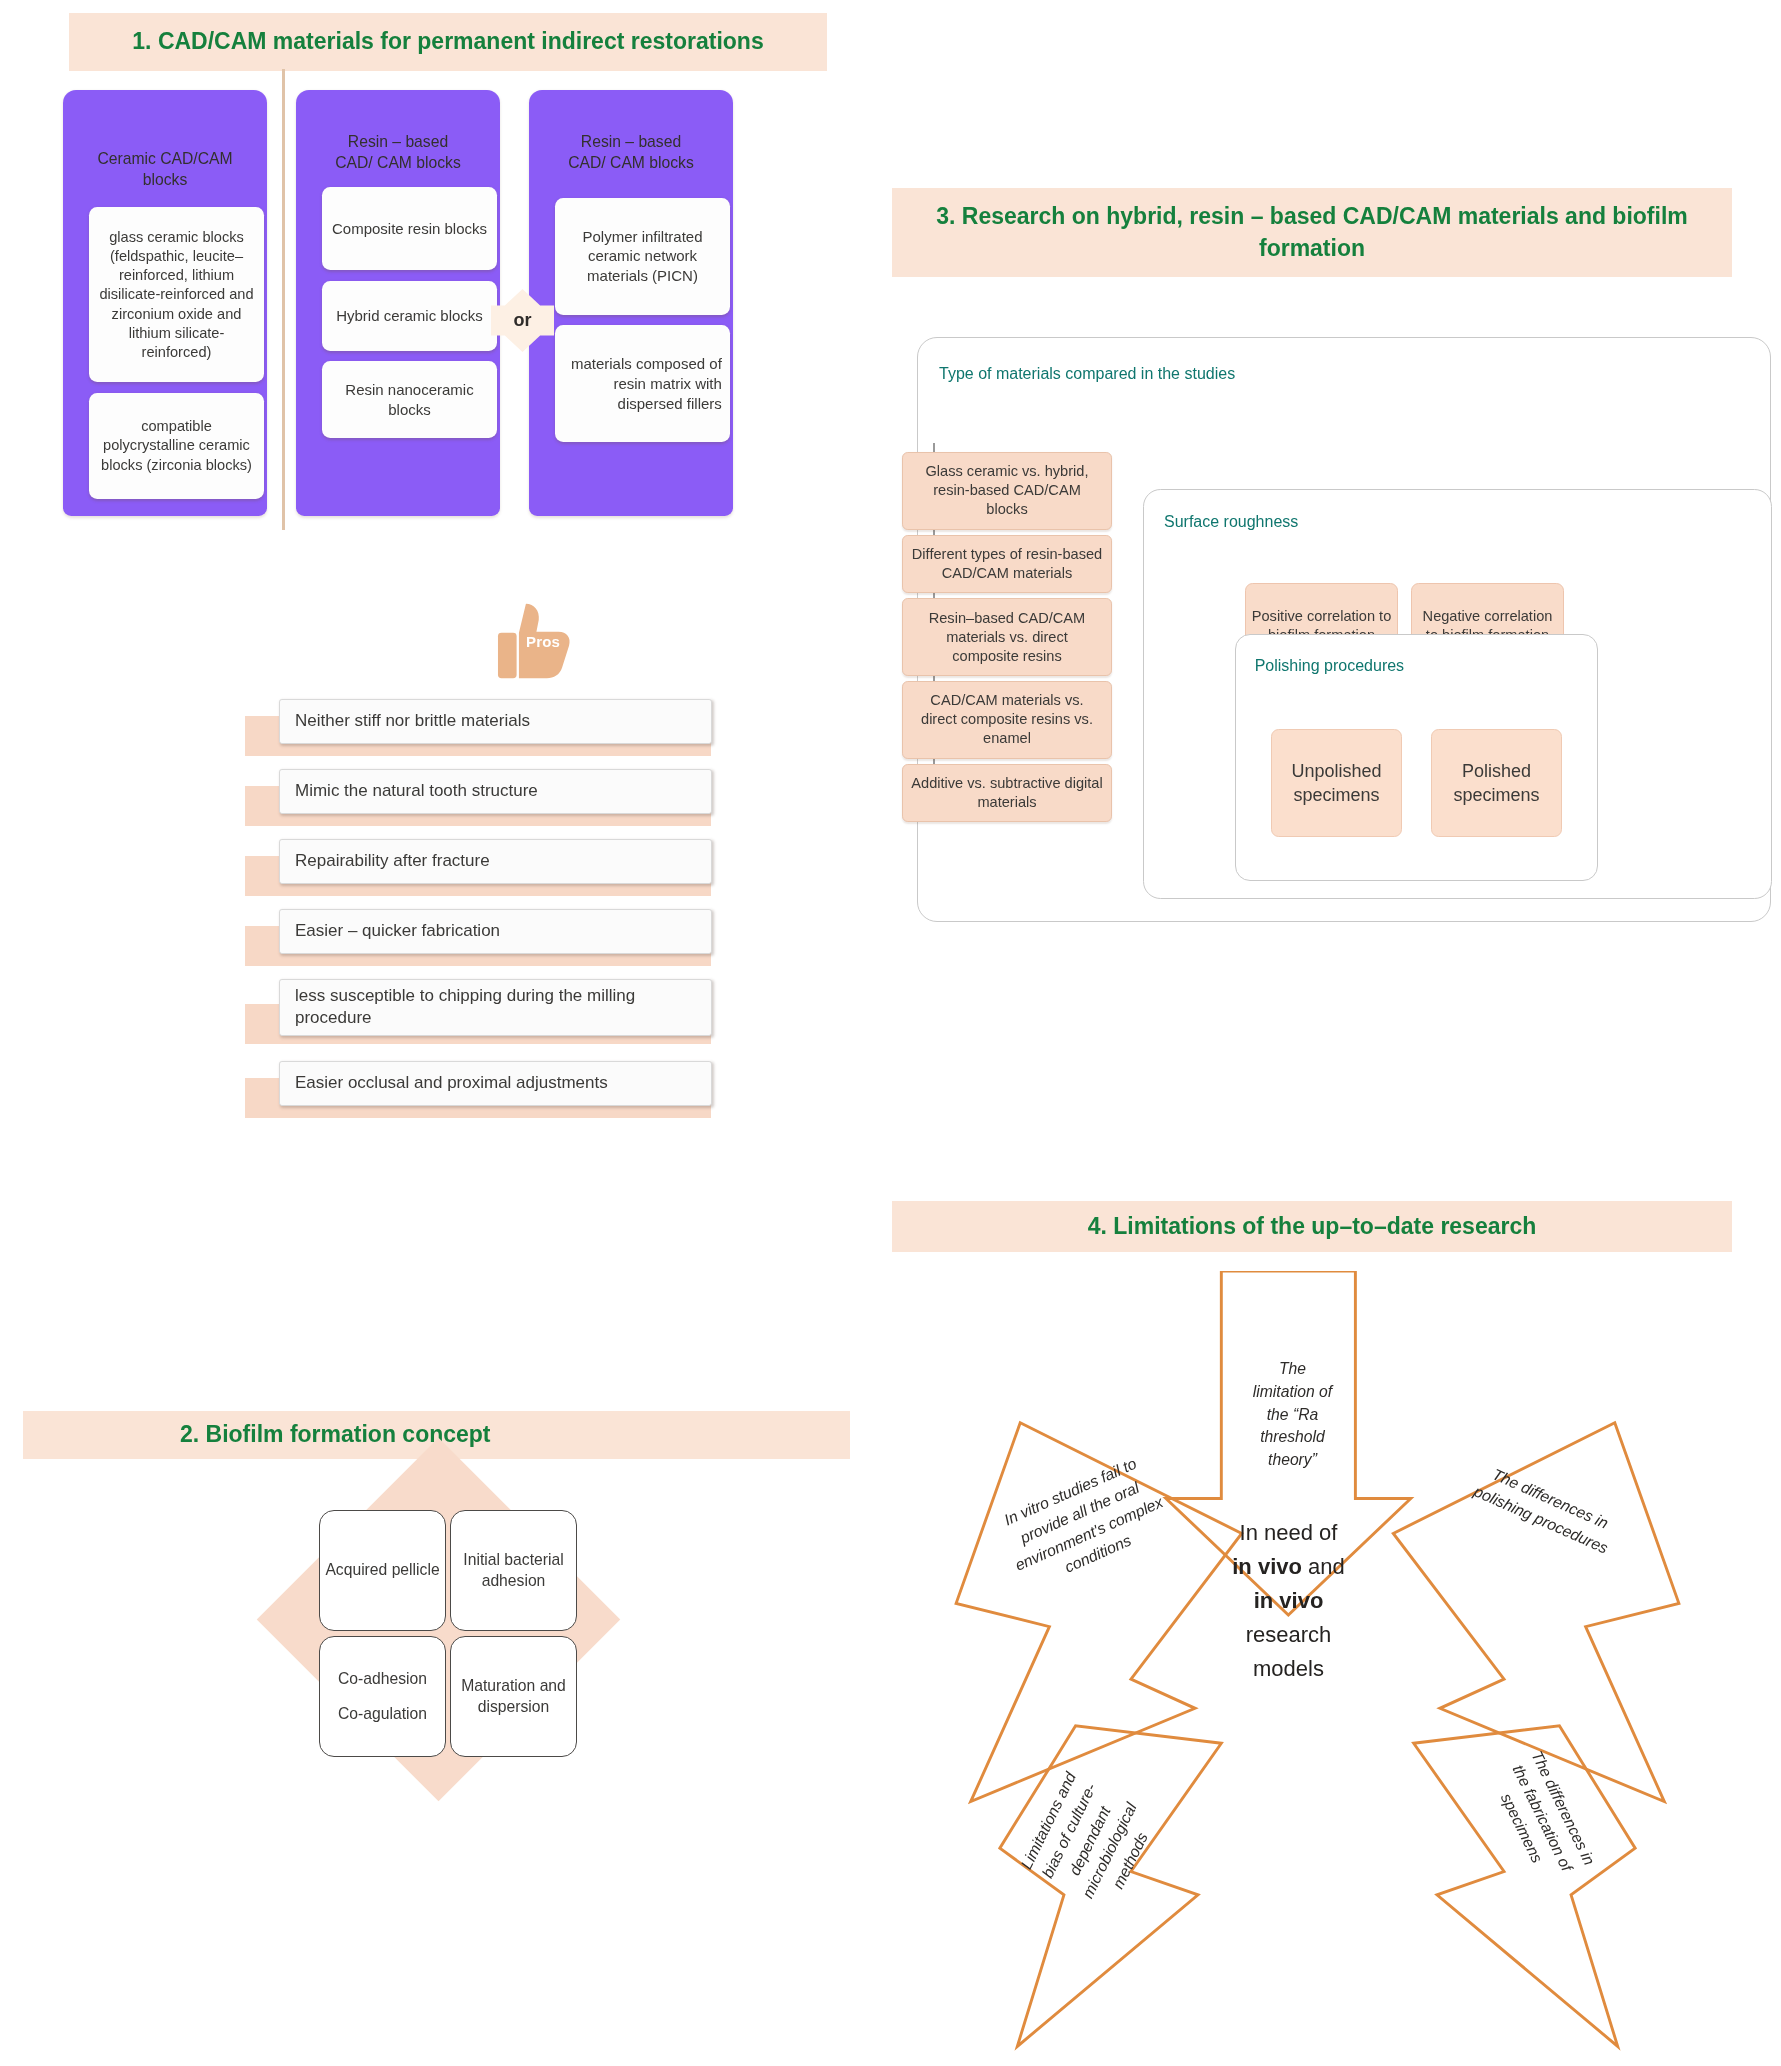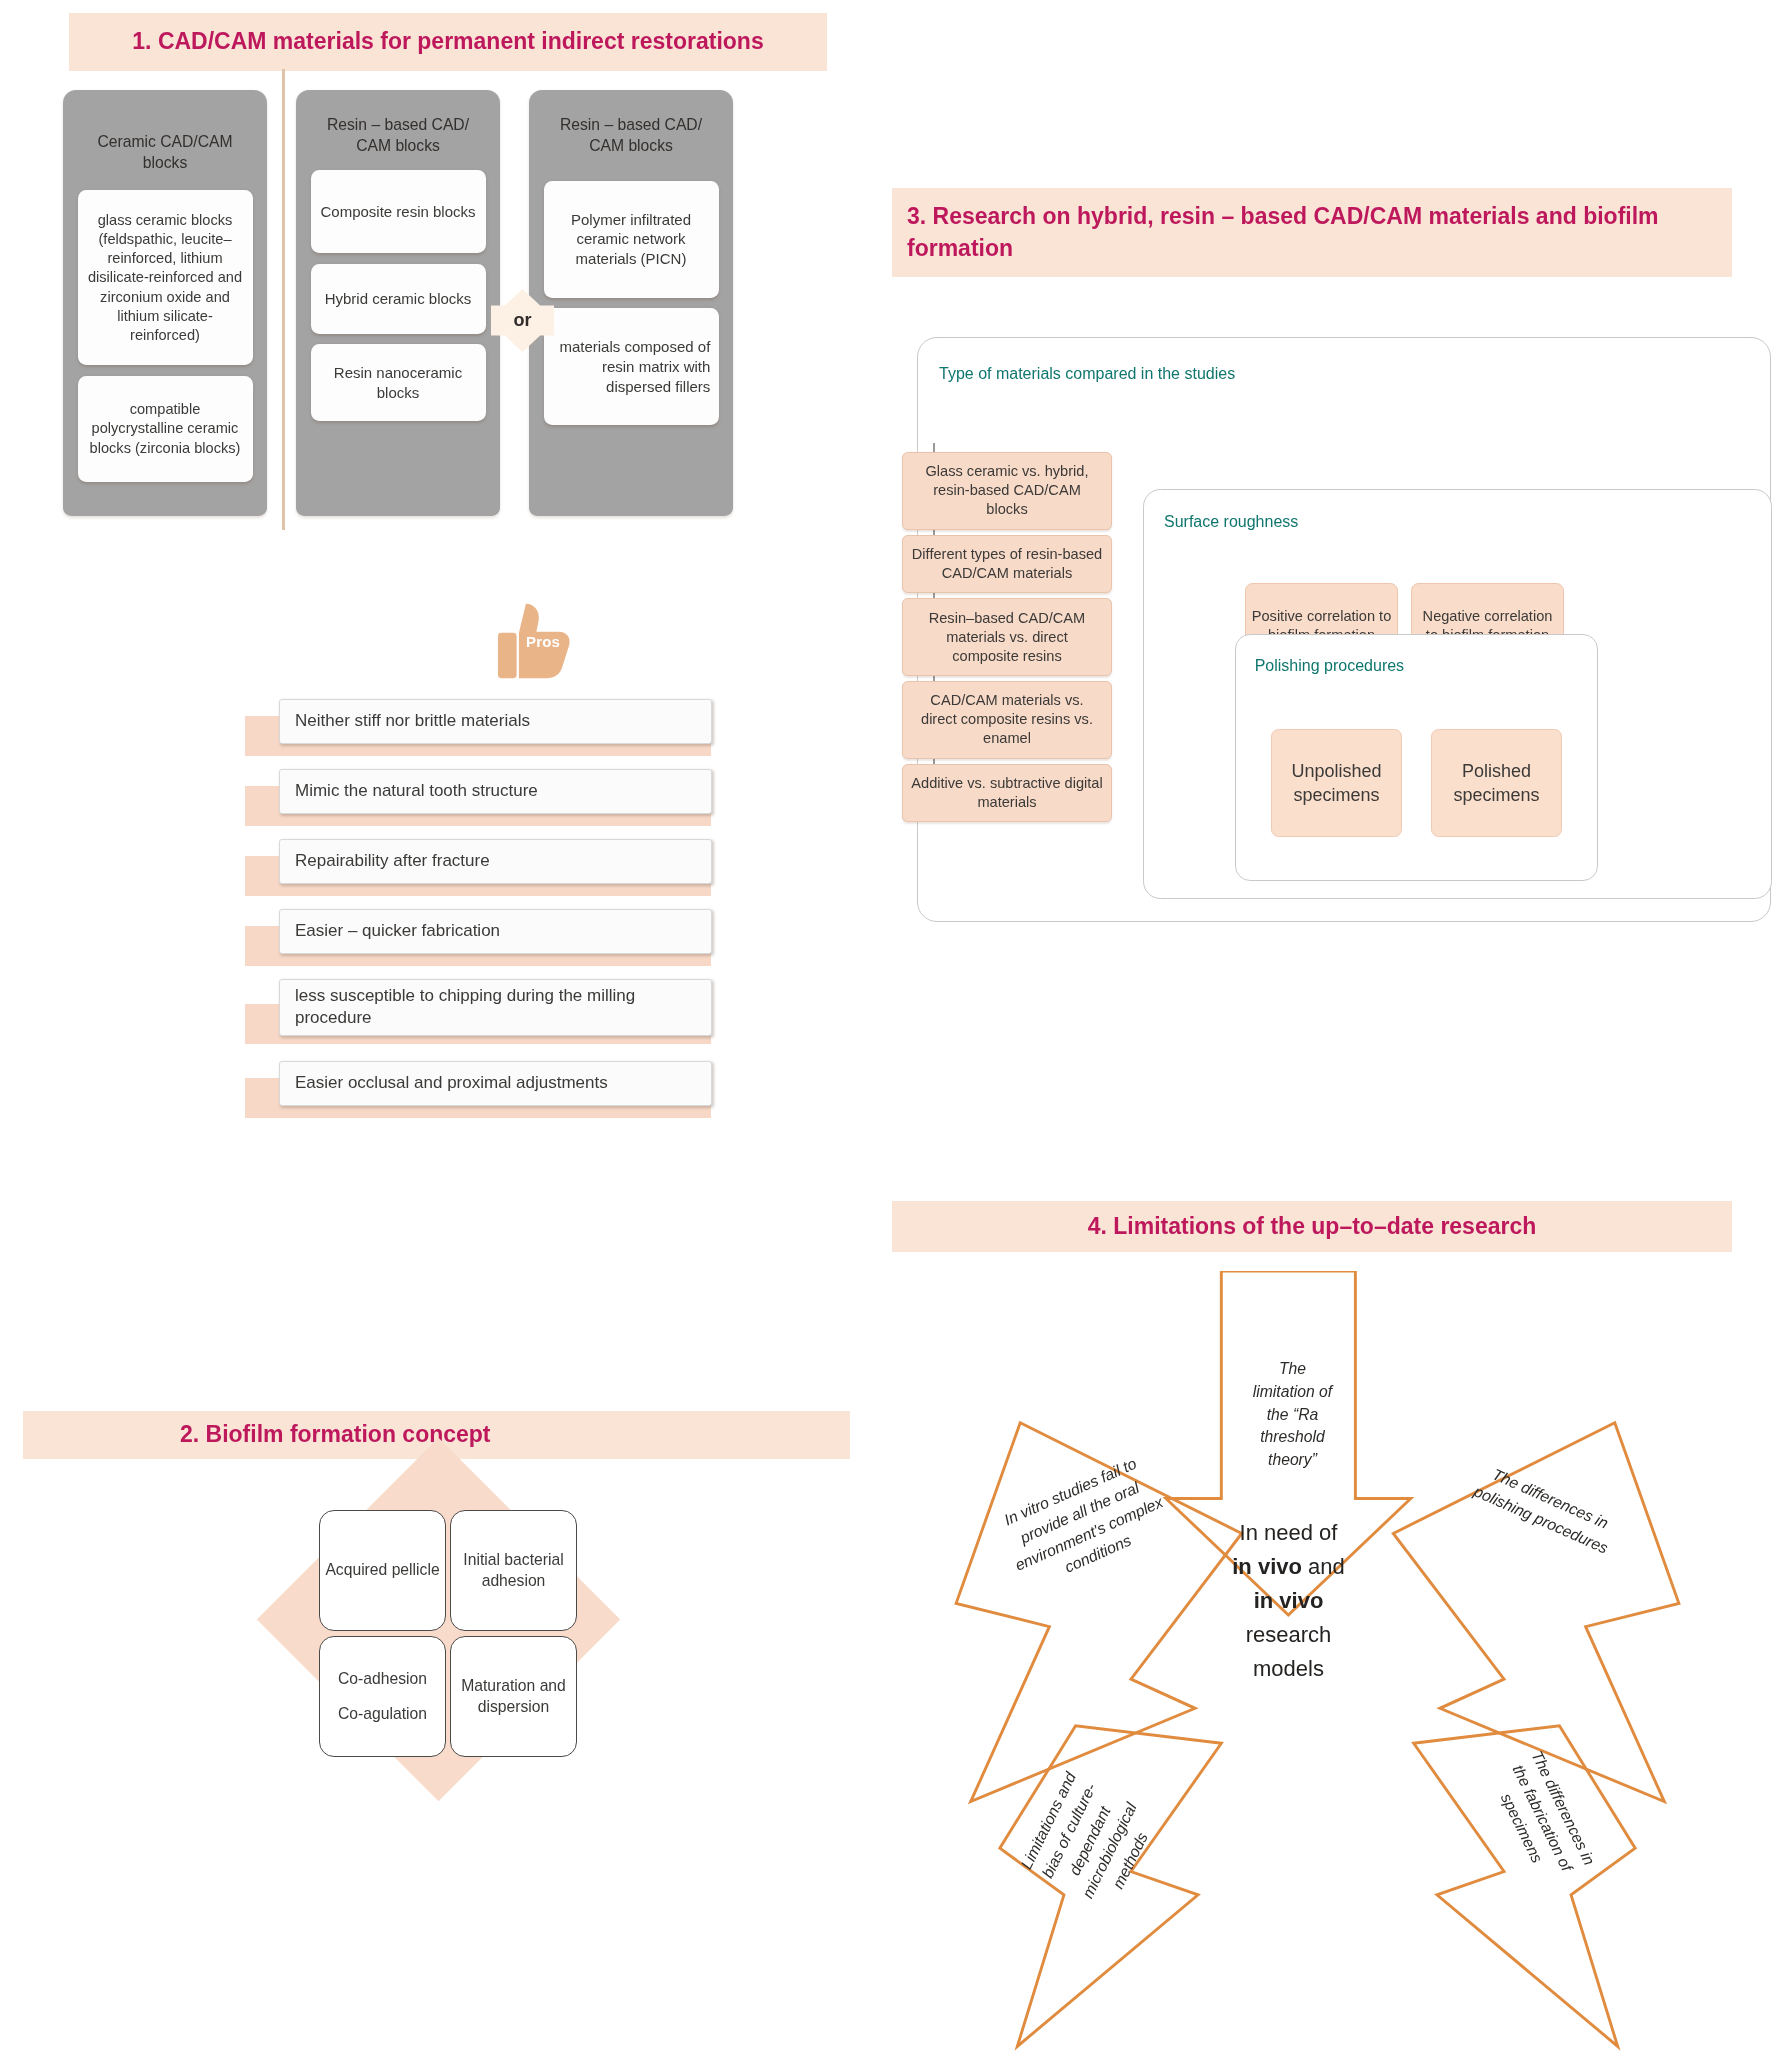--- a/index.html
+++ b/index.html
@@ -2,40 +2,40 @@
 <html style="font-size:9.3px"><head>
 <meta charset="utf-8">
 <style>
   html,body{margin:0;padding:0;background:#ffffff;}
   body{width:1781px;height:2066px;position:relative;font-family:"Liberation Sans",sans-serif;color:#3b3b3b;-webkit-font-smoothing:antialiased;}
   .abs{position:absolute;}
 
   
   .banner{
     background:#fae4d6;
-    color:#be185d;
+    color:#15803d;
     font-weight:700;
     display:flex;align-items:center;justify-content:center;
-    text-align:left;
+    text-align:center;
     line-height:1.35;
     box-sizing:border-box;
     padding:5.8px 15px;
   }
 
   
   #sec1-wrap{left:0;top:0;width:886px;height:1143px;}
   #sec1-banner{left:69px;top:13px;width:758px;height:58px;font-size:23px;}
   #sec1-stem{left:282px;top:69px;width:2.9px;height:461px;background:#e0c3a8;}
 
   .col{
     position:absolute;
-    background:#a3a3a3;
+    background:#8b5cf6;
     border-radius:13px 13px 8.2px 8.2px;
     box-sizing:border-box;
-    padding:9px;
+    padding:26px;
     box-shadow:0 1.7px 2.9px rgba(120,90,70,.18);
   }
   .col-title{
     color:#33302e;font-size:15.7px;line-height:1.35;text-align:center;
     padding:31.5px 7px 17.5px 7px;
   }
   .wbox{
     background:#fdfdfd;
     border-radius:8.2px;
     box-sizing:border-box;

